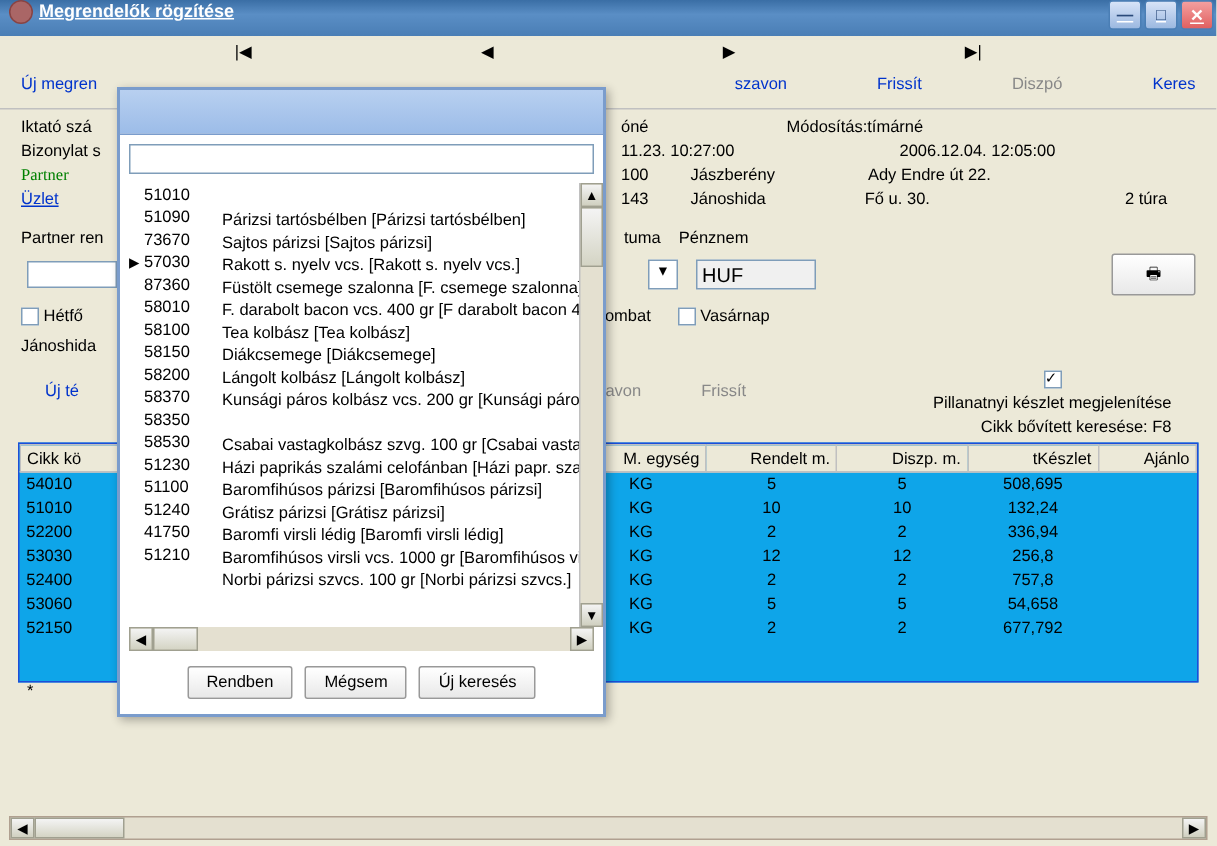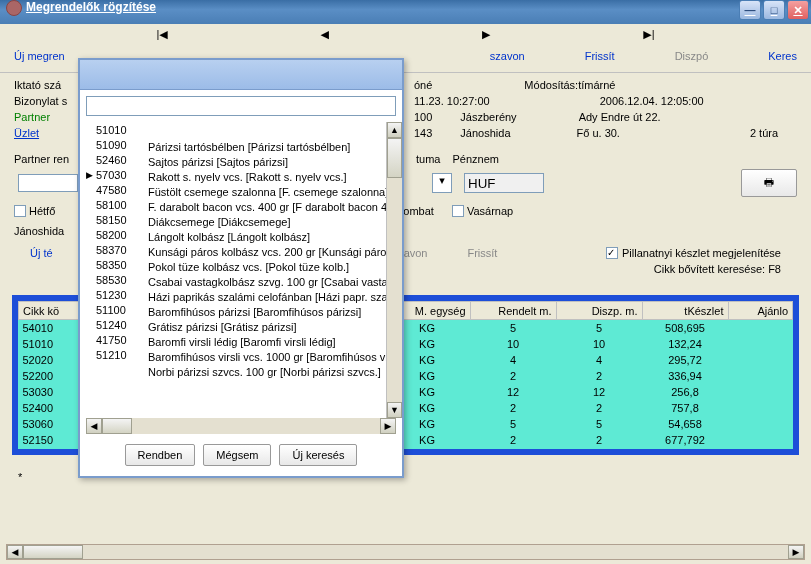--- a/index.html
+++ b/index.html
@@ -15,39 +15,39 @@
 .main-navrow { display: flex; height: 20px; align-items: center; justify-content: space-around; padding: 8px 80px; }
 .nav-icon { color: #000; font-size: 11px; }
 
 .toolbar-links { display: flex; gap: 60px; padding: 6px 14px 10px 14px; color: #0033cc; border-bottom: 1px solid #c0c0c0; }
 .toolbar-links span { cursor: pointer; }
 .toolbar-links span.disabled { color: #888; cursor: default; }
 
 .header-rows { padding: 6px 14px; }
 .header-row { display: flex; margin-bottom: 4px; align-items: center; }
 .lbl { min-width: 60px; }
-.lbl.green { color: #008000; }
+.lbl.green { color: #008000; font-family: Liberation Serif, serif; }
 .lbl.blue { color: #0033cc; text-decoration: underline; }
 
 .partner-row { display: flex; align-items: center; padding: 4px 14px; gap: 12px; }
 .partner-input { width: 60px; height: 18px; border: 1px solid #7f9db9; background: #fff; }
 .partner-select { height: 20px; border: 1px solid #7f9db9; background: #fff; width: 20px; }
 .penznem-input { width: 80px; height: 20px; border: 1px solid #7f9db9; background: #f0f0f0; padding: 0 3px; }
 .print-btn { width: 56px; height: 28px; border: 1px solid #999; background: linear-gradient(to bottom, #fff, #e8e8e8); border-radius: 2px; display: flex; align-items: center; justify-content: center; margin-left: auto; }
 
 .days-row { display: flex; align-items: center; gap: 8px; padding: 4px 70px 4px 14px; }
 .days-row label { display: flex; align-items: center; gap: 3px; }
 .chk { width: 12px; height: 12px; border: 1px solid #7f9db9; background: #fff; }
 
 .sub-toolbar { display: flex; gap: 40px; padding: 8px 30px 4px 30px; color: #888; align-items: center; }
-.sub-toolbar .chk-live { display: flex; align-items: center; gap: 4px; color: #000; margin-left: auto; }
+.sub-toolbar .chk-live { display: flex; align-items: center; gap: 4px; color: #000; margin-left: auto; flex-direction: column; }
 .sub-toolbar .chk-live .chk.checked::after { content: '✓'; display: block; font-size: 10px; line-height: 10px; }
 .sub-note { text-align: right; padding: 0 30px 4px 0; }
 
-.table-wrap { margin: 16px 12px; border: 6px solid #1d4ed8; background: #5eead4; height: 160px; overflow: auto; position: relative; }
+.table-wrap { margin: 0 12px; border: 1px solid #1d4ed8; background: #0ea5e9; height: 160px; overflow: auto; position: relative; }
 .grid { width: 100%; border-collapse: collapse; }
 .grid th { background: #ece9d8; border: 1px solid #c0c0c0; padding: 2px 4px; font-weight: normal; text-align: left; height: 18px; }
 .grid th.right { text-align: right; }
 .grid td { padding: 1px 4px; height: 16px; }
 .grid td.right { text-align: center; }
 .star-row { padding: 0 18px; }
 
 .bottom-scroll { position: absolute; left: 6px; right: 6px; bottom: 4px; height: 16px; background: #e4e0d0; border: 1px solid #b0a090; display: flex; }
 .bottom-scroll .arr { width: 16px; background: linear-gradient(to bottom, #f4f4f4, #d0d0c0); border: 1px solid #a0a090; display: flex; align-items: center; justify-content: center; font-size: 9px; }
 .bottom-scroll .thumb { width: 60px; background: linear-gradient(to bottom, #f4f4f4, #d4d4c4); border: 1px solid #a0a090; margin-left: 0; }
@@ -197,29 +197,20 @@
         <tr>
           <td>51010</td>
           <td></td>
           <td class="right">KG</td>
           <td class="right">10</td>
           <td class="right">10</td>
           <td class="right">132,24</td>
           <td class="right"></td>
         </tr>
         <tr>
-          <td>52020</td>
-          <td></td>
-          <td class="right">KG</td>
-          <td class="right">4</td>
-          <td class="right">4</td>
-          <td class="right">295,72</td>
-          <td class="right"></td>
-        </tr>
-        <tr>
           <td>52200</td>
           <td></td>
           <td class="right">KG</td>
           <td class="right">2</td>
           <td class="right">2</td>
           <td class="right">336,94</td>
           <td class="right"></td>
         </tr>
         <tr>
           <td>53030</td>
@@ -280,52 +271,56 @@
         <span class="code">51010</span>
         <span class="name">Párizsi tartósbélben [Párizsi tartósbélben]</span>
       </div>
       <div class="popup-row">
         <span class="marker"></span>
         <span class="code">51090</span>
         <span class="name">Sajtos párizsi [Sajtos párizsi]</span>
       </div>
       <div class="popup-row">
         <span class="marker"></span>
-        <span class="code">52460</span>
+        <span class="code">73670</span>
         <span class="name">Rakott s. nyelv vcs. [Rakott s. nyelv vcs.]</span>
       </div>
       <div class="popup-row sel">
         <span class="marker"></span>
         <span class="code">57030</span>
         <span class="name">Füstölt csemege szalonna [F. csemege szalonna]</span>
       </div>
       <div class="popup-row">
         <span class="marker"></span>
-        <span class="code">47580</span>
+        <span class="code">87360</span>
         <span class="name">F. darabolt bacon vcs. 400 gr  [F darabolt bacon 40</span>
+      </div>
+      <div class="popup-row">
+        <span class="marker"></span>
+        <span class="code">58010</span>
+        <span class="name">Tea kolbász [Tea kolbász]</span>
       </div>
       <div class="popup-row">
         <span class="marker"></span>
         <span class="code">58100</span>
         <span class="name">Diákcsemege [Diákcsemege]</span>
       </div>
       <div class="popup-row">
         <span class="marker"></span>
         <span class="code">58150</span>
         <span class="name">Lángolt kolbász [Lángolt kolbász]</span>
       </div>
       <div class="popup-row">
         <span class="marker"></span>
         <span class="code">58200</span>
         <span class="name">Kunsági páros kolbász vcs. 200 gr [Kunsági páros :</span>
       </div>
       <div class="popup-row">
         <span class="marker"></span>
         <span class="code">58370</span>
-        <span class="name">Pokol tüze kolbász vcs. [Pokol tüze kolb.]</span>
       </div>
       <div class="popup-row">
         <span class="marker"></span>
         <span class="code">58350</span>
         <span class="name">Csabai vastagkolbász szvg. 100 gr [Csabai vastag</span>
       </div>
       <div class="popup-row">
         <span class="marker"></span>
         <span class="code">58530</span>
         <span class="name">Házi paprikás szalámi celofánban [Házi papr. szal. c</span>

